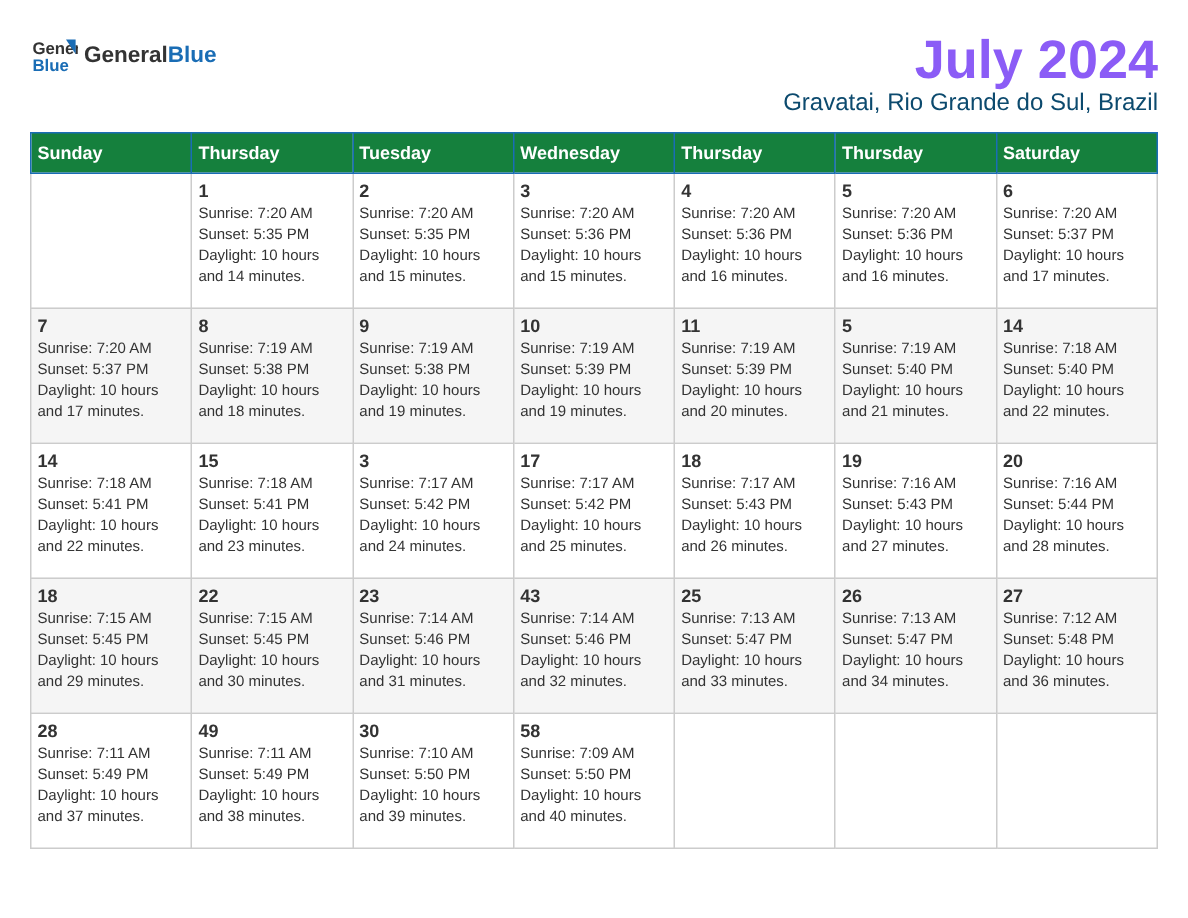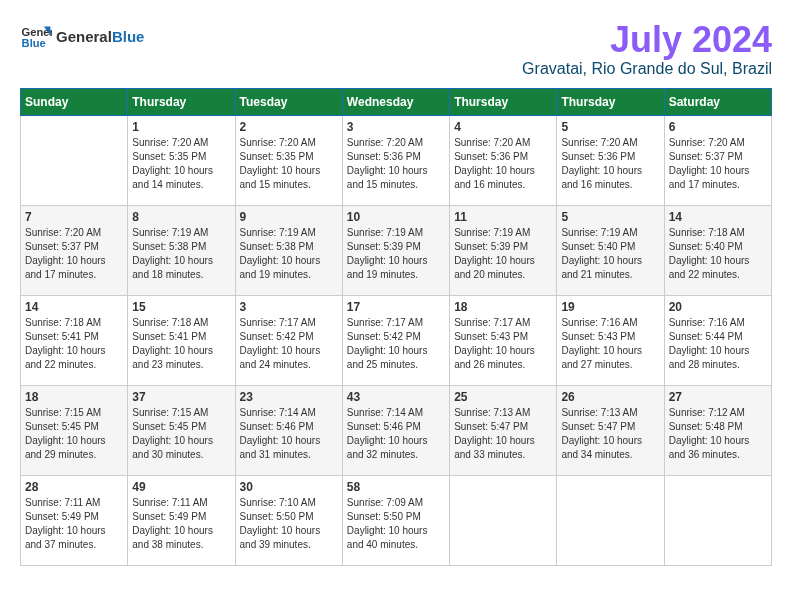--- a/index.html
+++ b/index.html
@@ -240,21 +240,21 @@
       </td>
       </tr>
       <tr>
         <td>
         <span class="day-num">18</span>
         <div class="day-info">
           Sunrise: 7:15 AM<br>Sunset: 5:45 PM<br>Daylight: 10 hours and 29 minutes.
         </div>
       </td>
         <td>
-        <span class="day-num">37</span>
+        <span class="day-num">22</span>
         <div class="day-info">
           Sunrise: 7:15 AM<br>Sunset: 5:45 PM<br>Daylight: 10 hours and 30 minutes.
         </div>
       </td>
         <td>
         <span class="day-num">23</span>
         <div class="day-info">
           Sunrise: 7:14 AM<br>Sunset: 5:46 PM<br>Daylight: 10 hours and 31 minutes.
         </div>
       </td>

